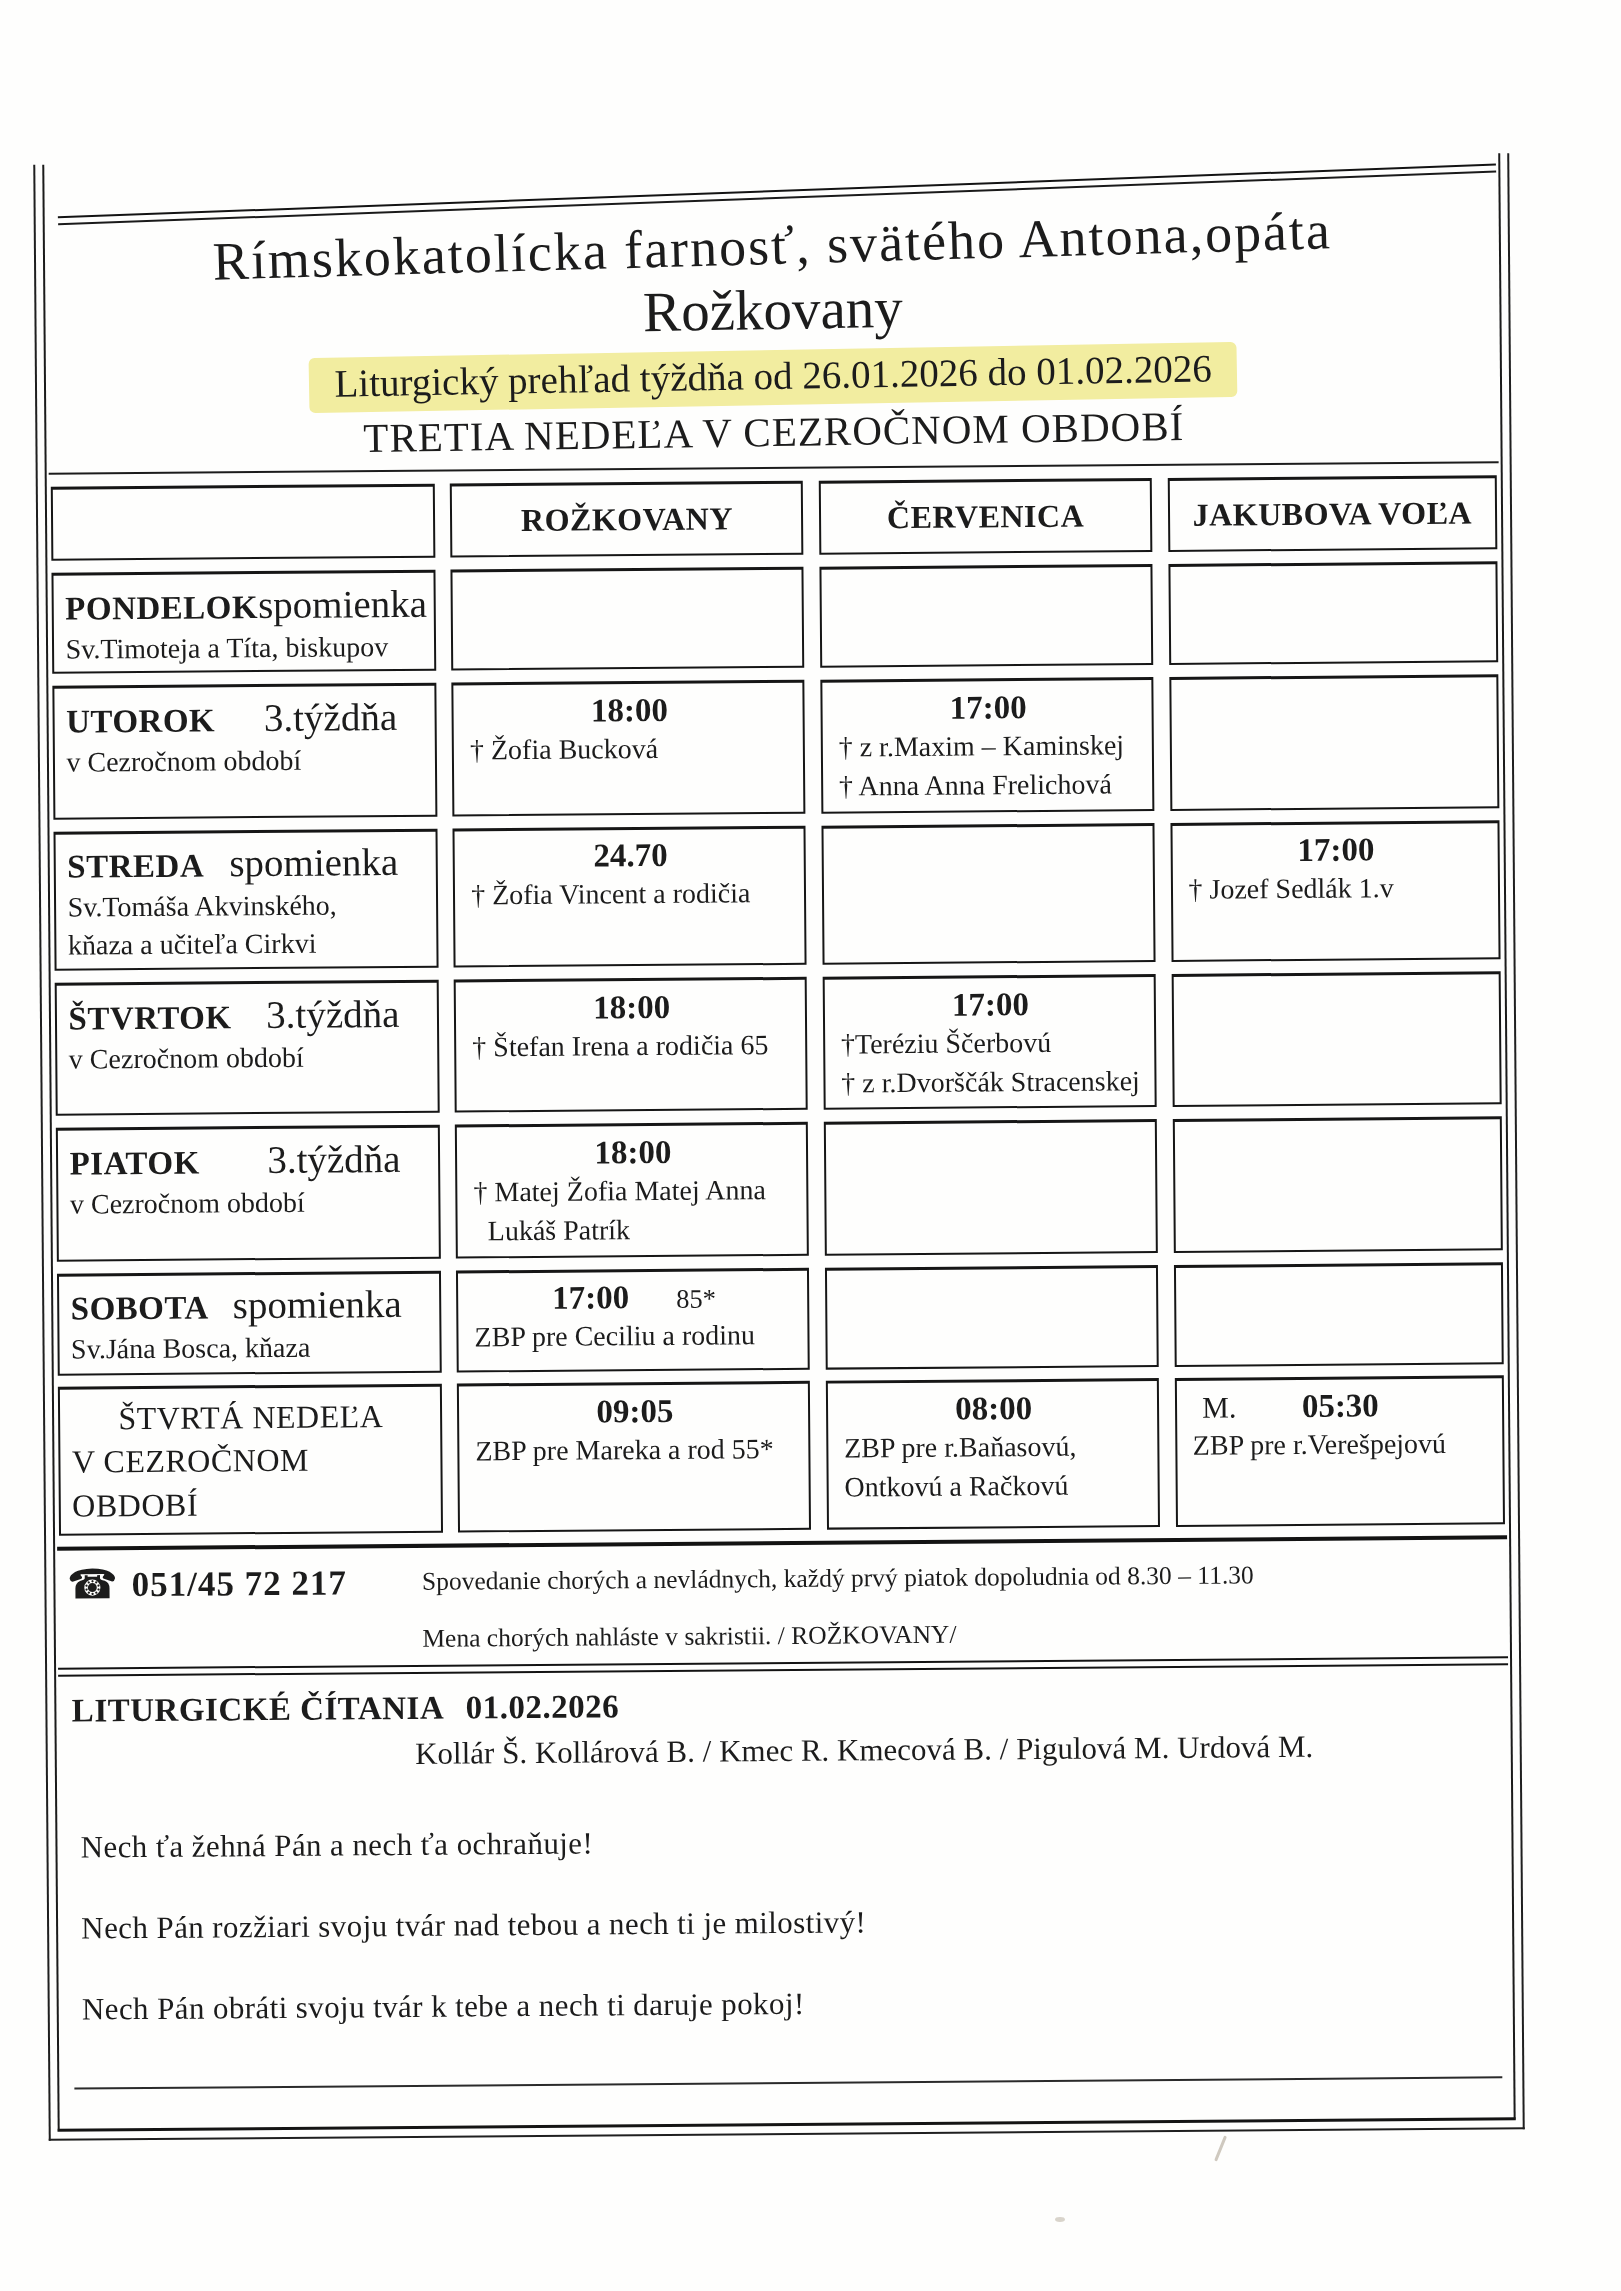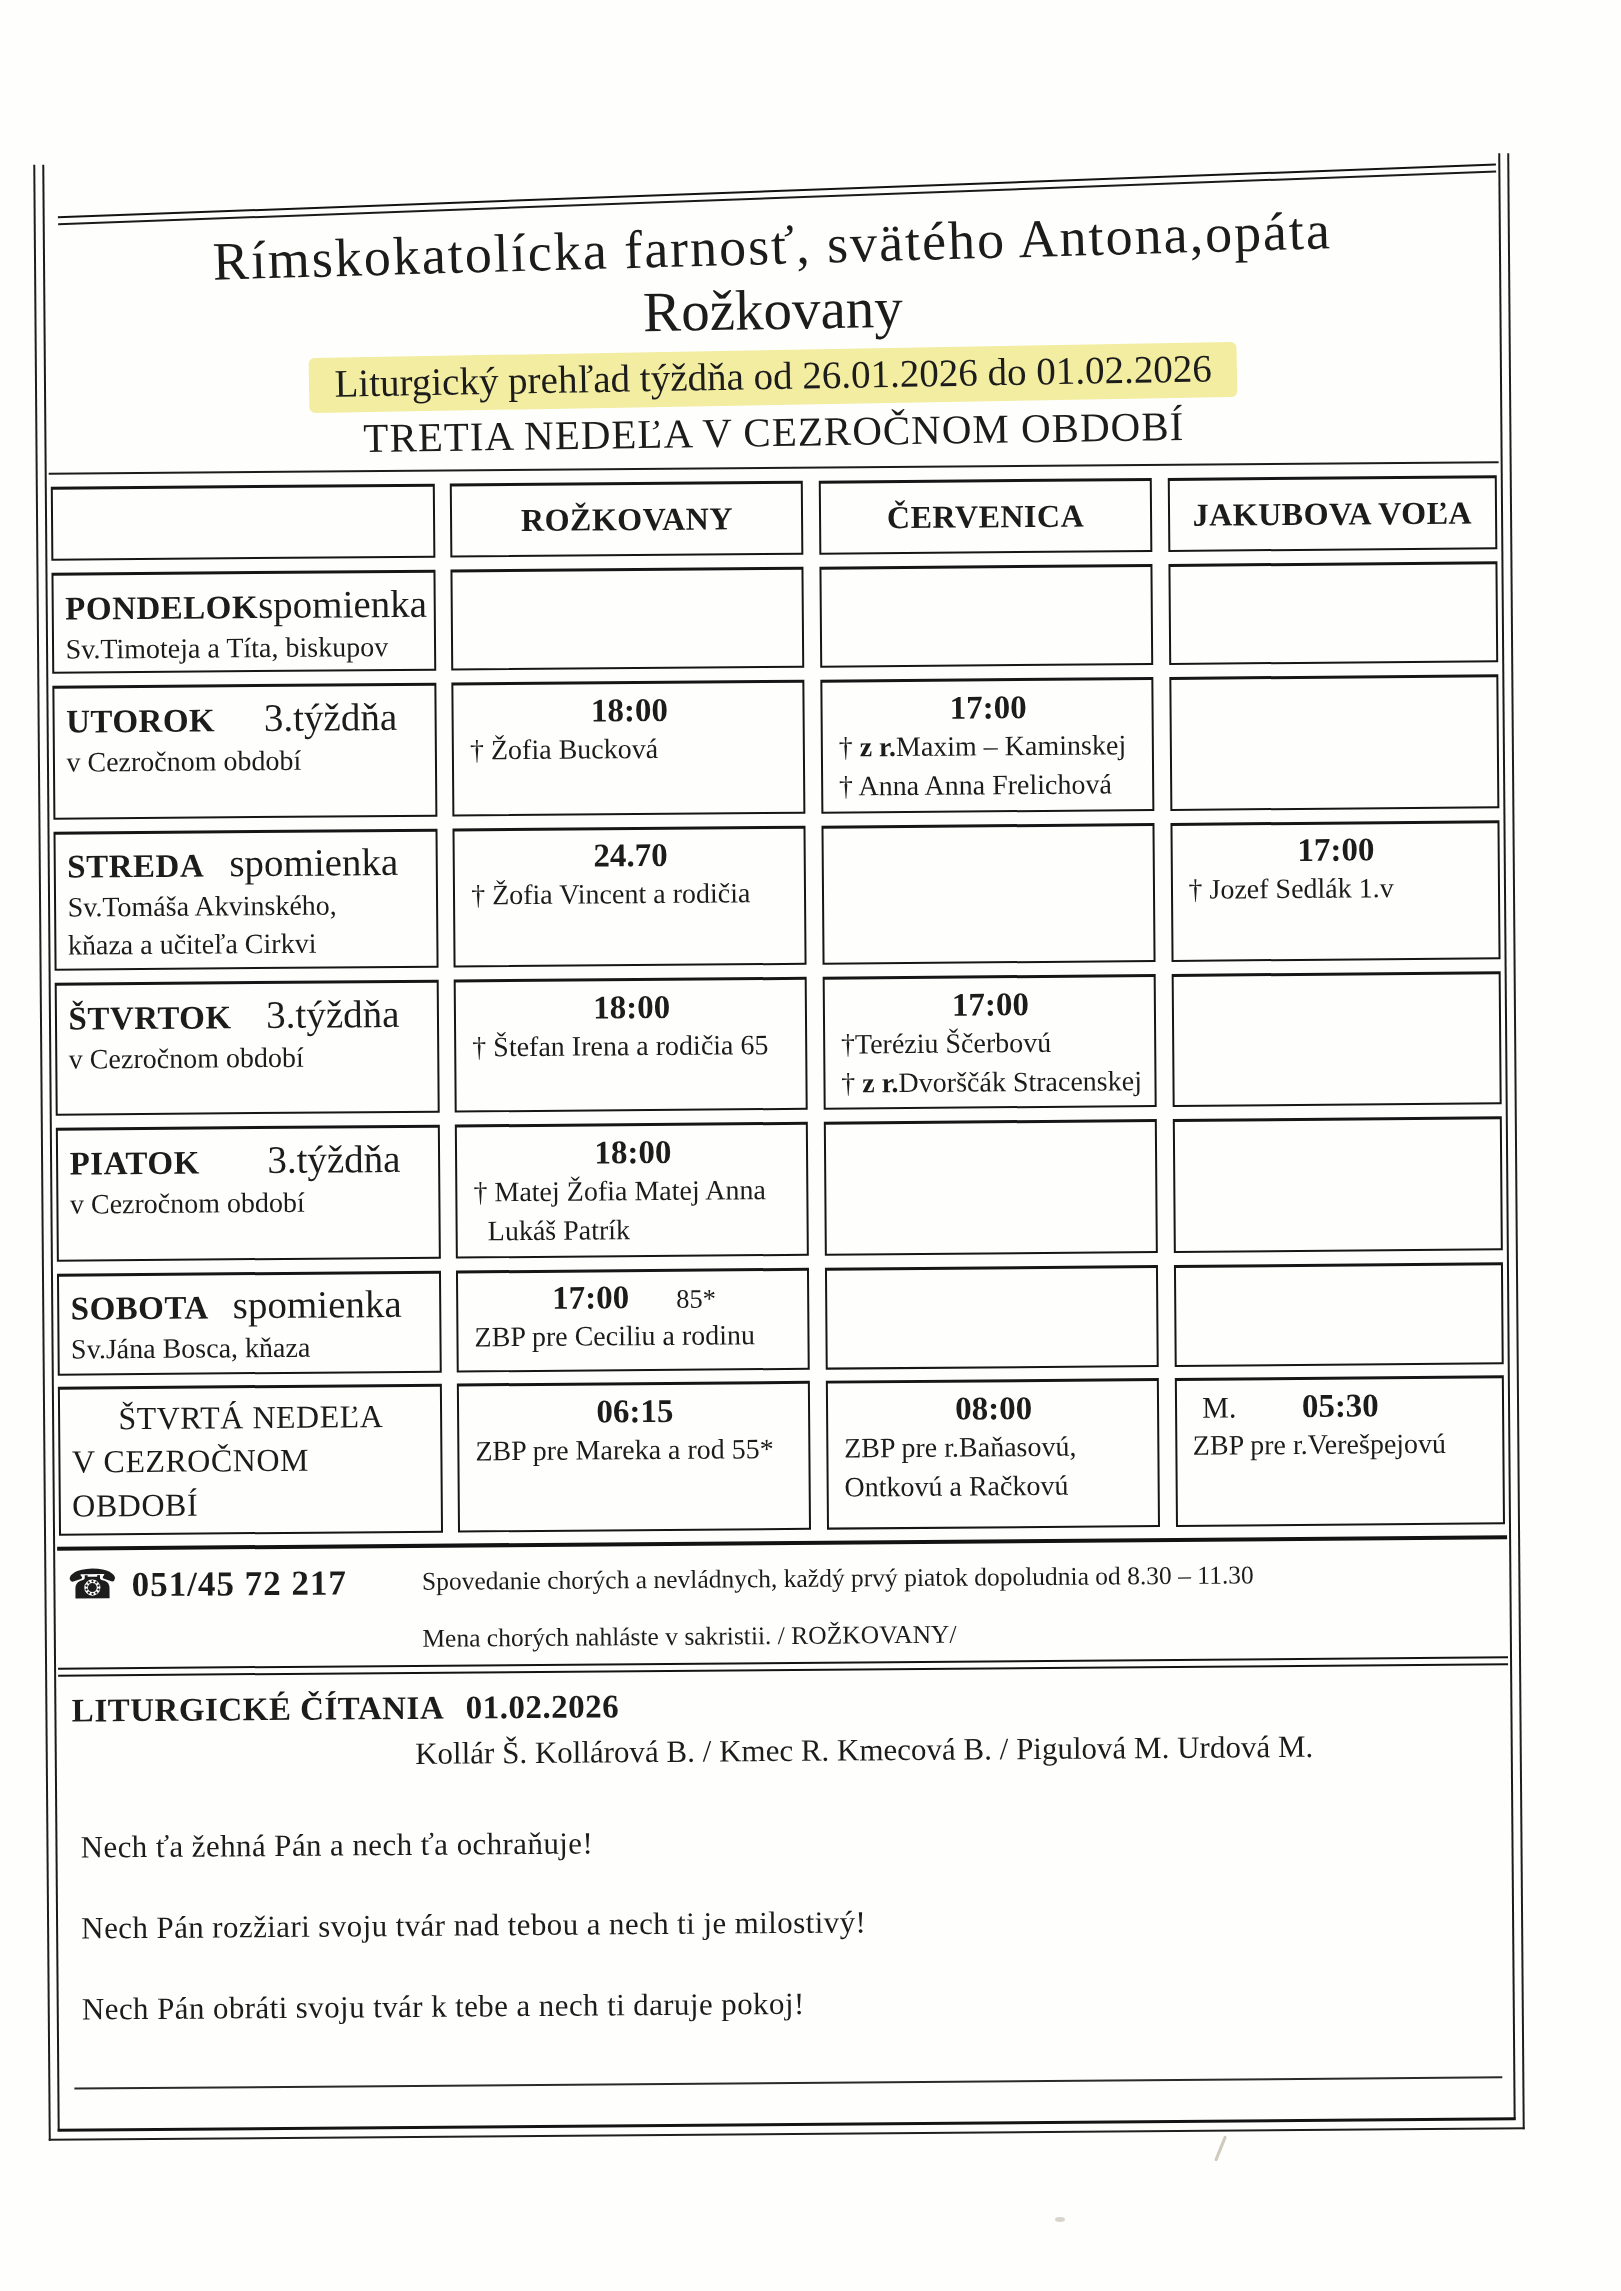--- a/index.html
+++ b/index.html
@@ -46,21 +46,21 @@
   .day-tag { font-size:39px; }
   .day-sub { font-size:28px; line-height:1.25; margin-top:2.9px; }
   .day-centered { display:flex; flex-direction:column; align-items:center; justify-content:center; }
   .sunday-line { font-size:32px; line-height:1.35; letter-spacing:0.5px; }
   .mass-cell { padding:3.9px 7.8px 5.9px 9.8px; }
   .time-line { position:relative; text-align:center; margin-top:3.9px; }
   .time { font-weight:bold; font-size:33px; }
   .time-prefix { position:absolute; left:15.7px; top:2px; font-size:30px; }
   .time-note { font-size:26.5px; margin-left:47px; }
   .mass-line { font-size:28px; line-height:1.32; white-space:pre; padding-left:5.9px; margin-top:2px; }
-  .seg-bold { font-weight:bold;text-align:center; }
+  .seg-bold { font-weight:normal;text-align:center; }
   
   .footer-band { border-top:4.9px solid #131313; border-bottom:2.9px solid #131313;
     min-height:120px; display:flex; align-items:flex-start; padding:13.7px 7.8px 9.8px 9.8px; }
   .phone-group { display:flex; align-items:center; min-width:355px; }
   .phone-icon { font-size:41px; line-height:1; margin-right:13.7px; }
   .phone-number { font-weight:bold; font-size:35px; letter-spacing:1px; }
   .footer-notes { padding-top:3.9px; }
   .footer-note { font-size:25.5px; line-height:1.25; }
   .footer-note + .footer-note { margin-top:25.5px; }
   
@@ -210,21 +210,21 @@
             </div>
             <div class="cell mass-cell"></div>
             <div class="cell mass-cell"></div>
           </div>
           <div class="trow row-6">
             <div class="cell day-cell day-centered">
               <div class="sunday-line">ŠTVRTÁ NEDEĽA</div>
               <div class="sunday-line">V CEZROČNOM OBDOBÍ</div>
             </div>
             <div class="cell mass-cell">
-              <div class="time-line"><span class="time">06:15</span></div>
+              <div class="time-line"><span class="time">09:05</span></div>
               <div class="mass-line">ZBP pre Mareka a rod 55*</div>
             </div>
             <div class="cell mass-cell">
               <div class="time-line"><span class="time">08:00</span></div>
               <div class="mass-line">ZBP pre r.Baňasovú,</div>
               <div class="mass-line">Ontkovú a Račkovú</div>
             </div>
             <div class="cell mass-cell">
               <div class="time-line"><span class="time-prefix">M.</span><span class="time">05:30</span></div>
               <div class="mass-line">ZBP pre r.Verešpejovú</div>

